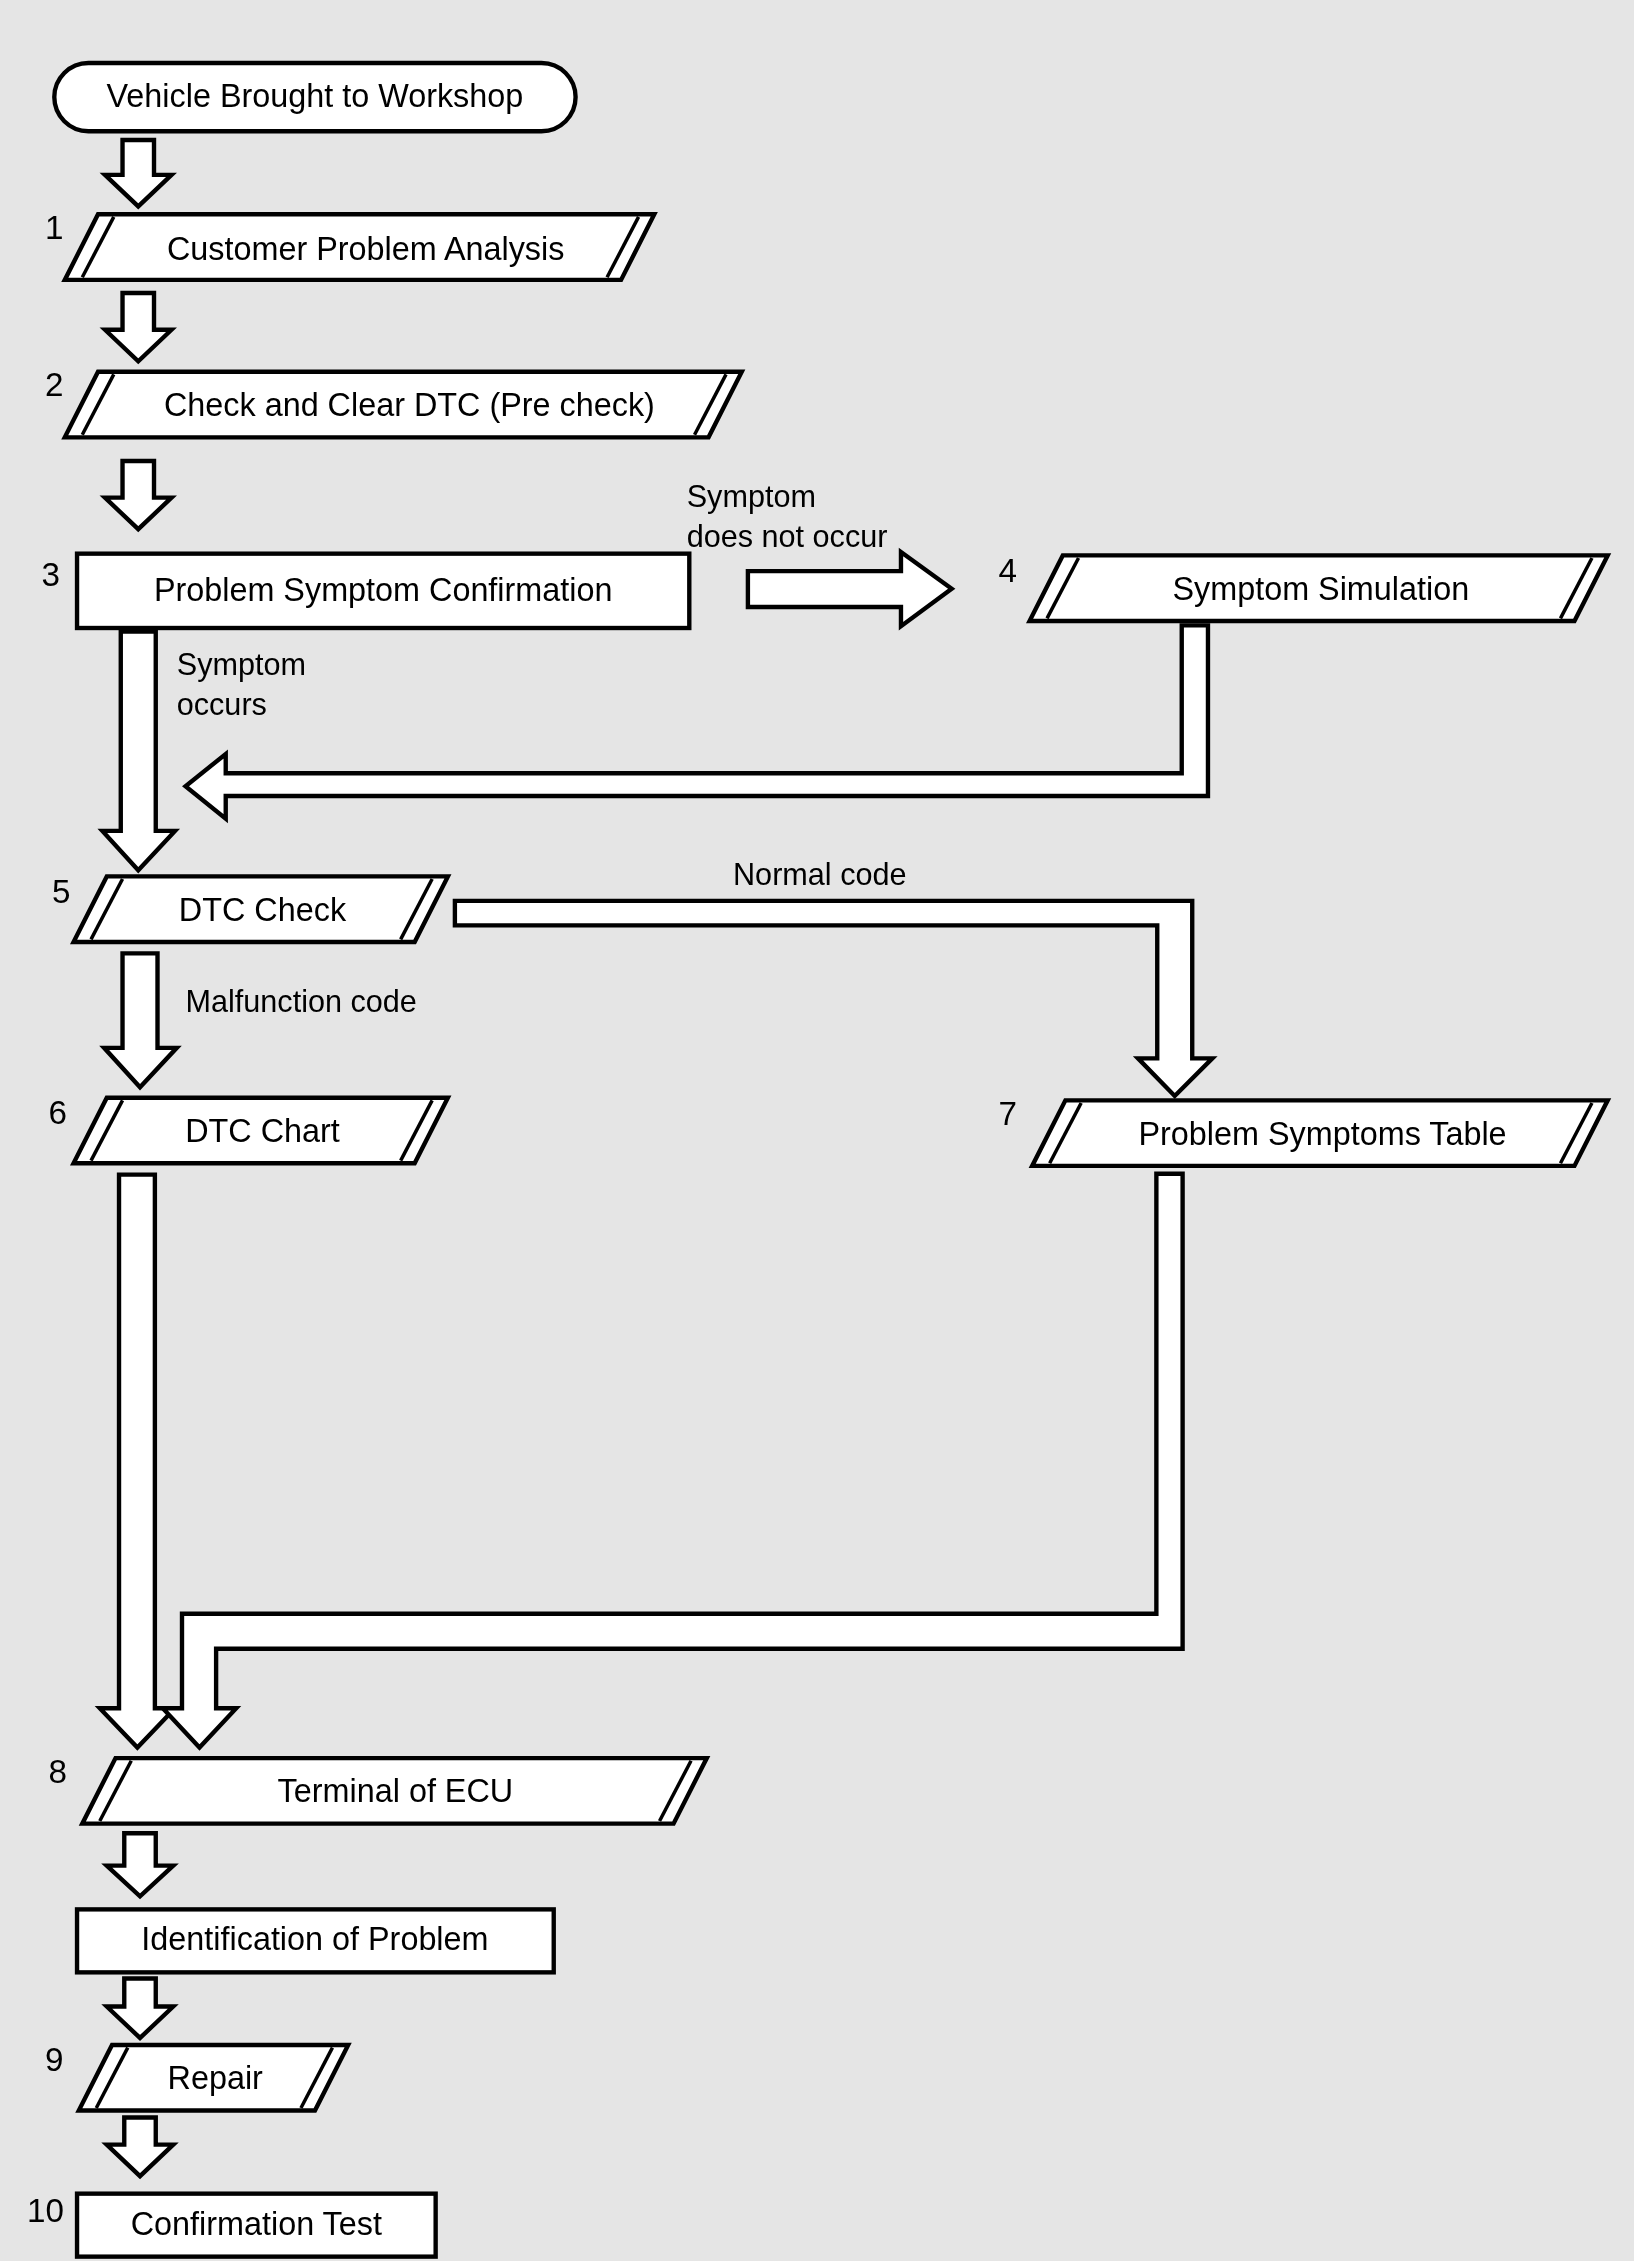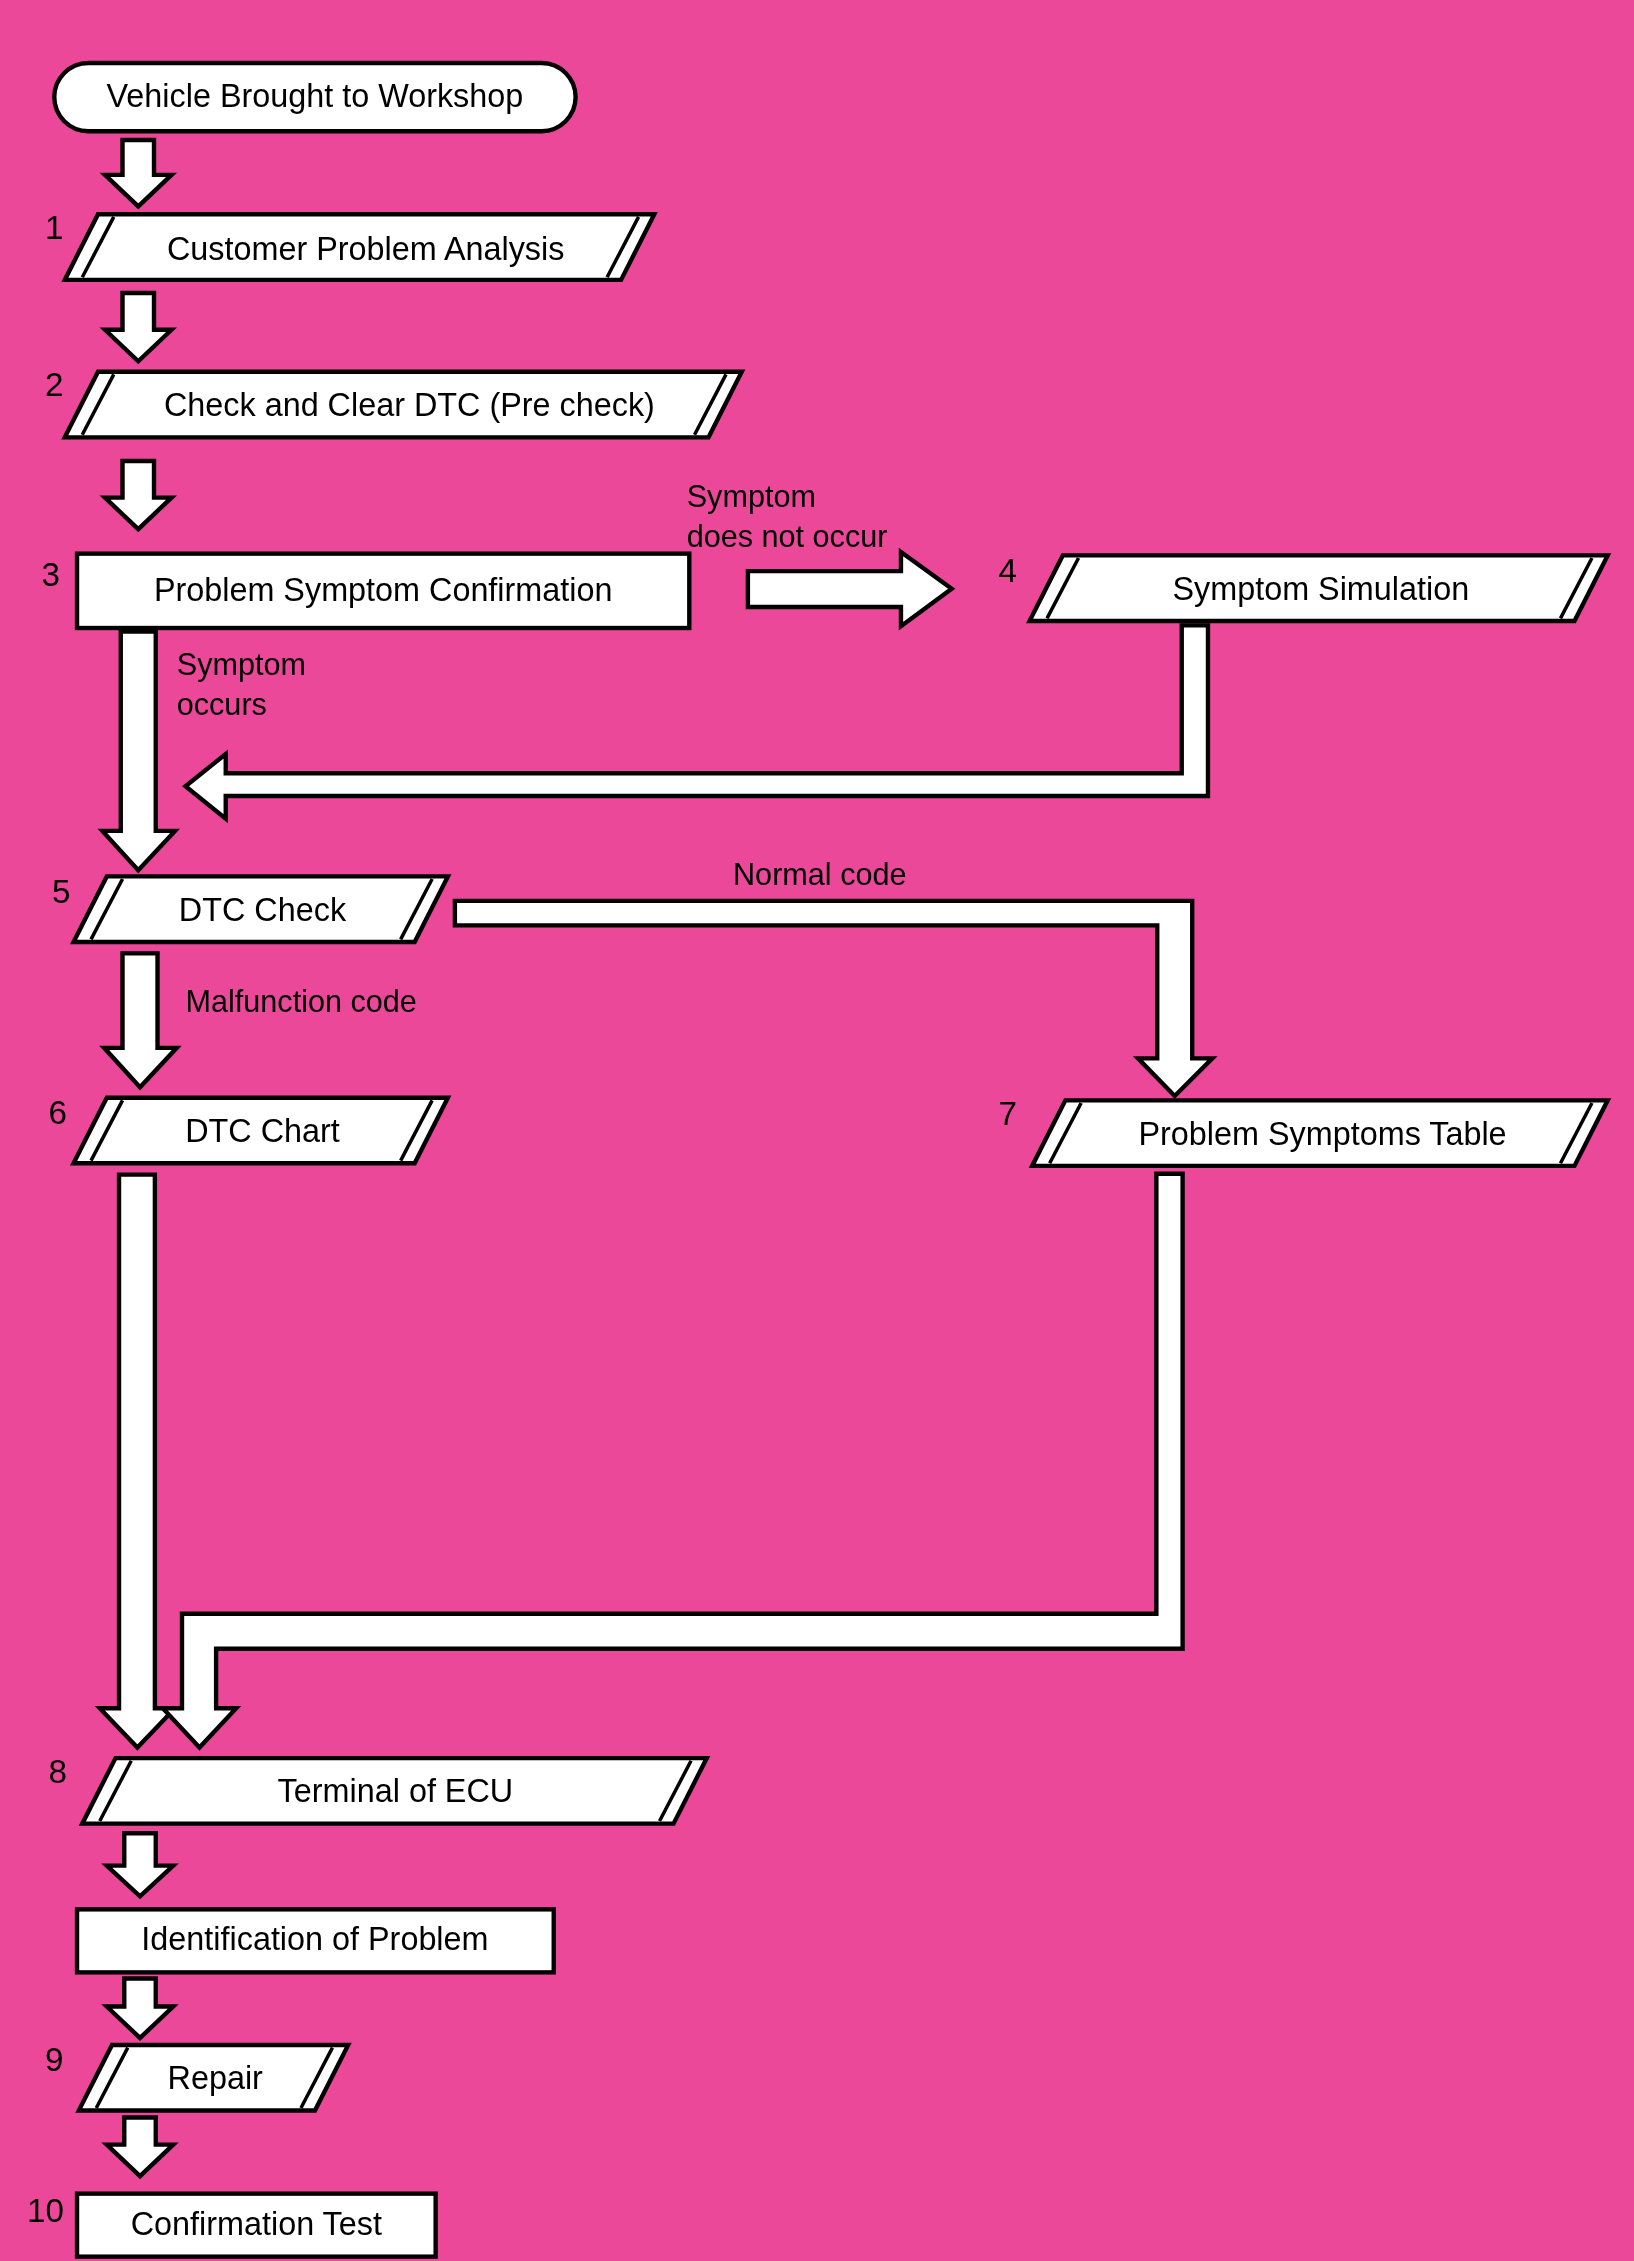--- a/index.html
+++ b/index.html
@@ -1,17 +1,17 @@
 <!DOCTYPE html>
 <html style="font-size:14px"><head>
 <meta charset="utf-8">
 <style>
   html,body{margin:0;padding:0;background:#ffffff;}
   body{width:1634px;height:2261px;font-family:"Liberation Sans",sans-serif;}
-  #sheet{position:relative;width:1634px;height:2261px;overflow:hidden;background:#ec4899;}
+  #sheet{position:relative;width:1634px;height:2261px;overflow:hidden;background:#e5e5e5;}
   svg{position:absolute;left:0;top:0;width:1634px;height:2261px;display:block;}
   .lbl{font-family:"Liberation Sans",sans-serif;fill:#000;}
   .node-text{font-size:37px;text-anchor:middle;dominant-baseline:middle;}
   .edge-text{font-size:35px;text-anchor:start;dominant-baseline:middle;}
   .step-num{font-size:38px;text-anchor:middle;dominant-baseline:middle;}
   .fig-id{font-size:30px;text-anchor:start;dominant-baseline:middle;letter-spacing:0.5px;}
   .shape{fill:#ffffff;stroke:#000000;stroke-width:5;}
   .shape-thin{fill:#ffffff;stroke:#000000;stroke-width:4;}
   .conn{fill:#ffffff;stroke:#000000;stroke-width:5;stroke-linejoin:miter;}
 </style>

